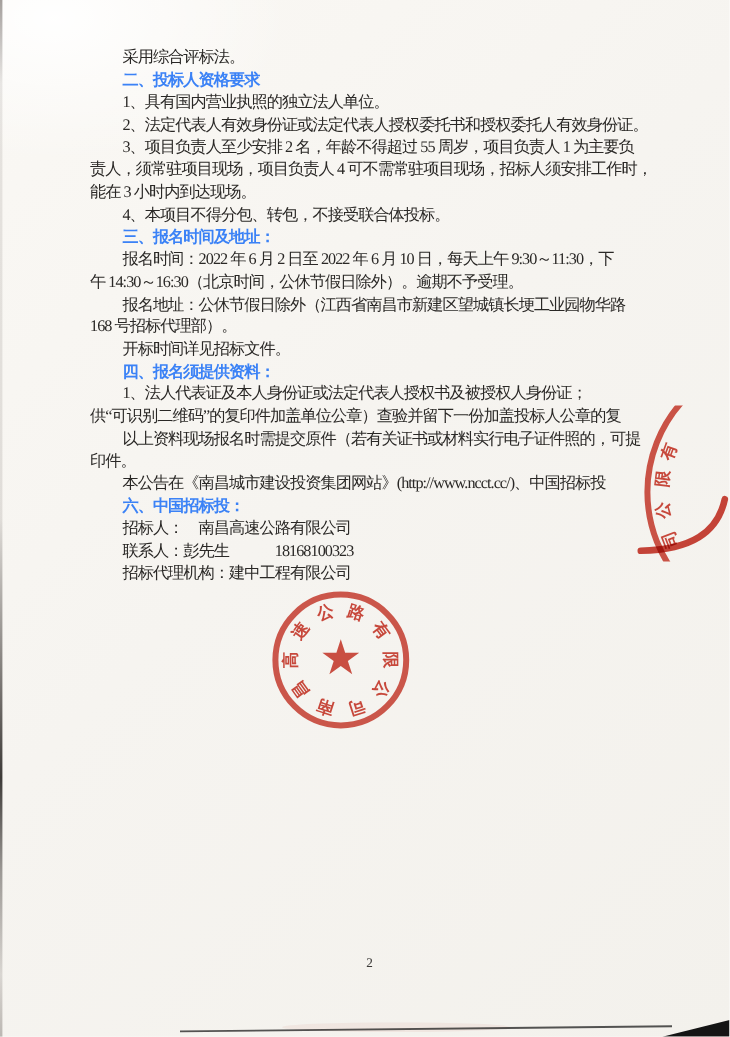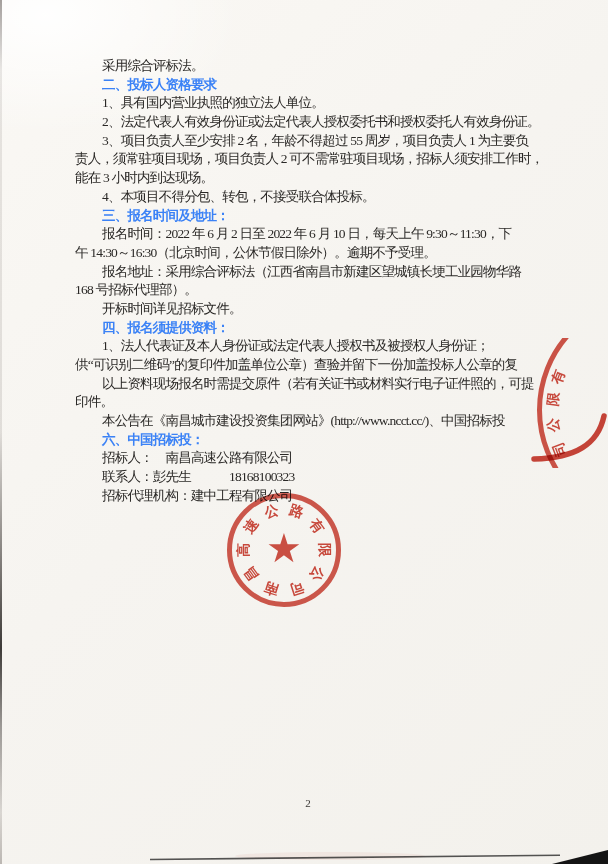--- a/index.html
+++ b/index.html
@@ -7,21 +7,21 @@
     width:608px;height:864px;position:relative;overflow:hidden;
     font-family:"Liberation Serif","DejaVu Serif",serif;
     background:
       radial-gradient(ellipse 280px 170px at 45px 15px, rgba(255,255,255,0.95), rgba(255,255,255,0) 70%),
       linear-gradient(135deg,#faf8f4 0%,#f6f4f0 45%,#f3f1ec 100%);
   }
   .page{position:absolute;inset:0;}
 
   
   .textblock{
-    position:absolute;left:75px;top:57px;width:472px;
+    position:absolute;left:75px;top:39px;width:472px;
     font-size:13.5px;line-height:18.7px;letter-spacing:-0.8px;
     color:#2a2826;
   }
   .line{white-space:pre;height:18.7px;}
   .line.indent{padding-left:27px;}
   .line.bold{font-weight:700;color:#3b82f6;}
 
   .pagenum{
     position:absolute;left:300px;top:797px;width:16px;text-align:center;
     font-size:11px;color:#3a3836;
@@ -94,27 +94,27 @@
 <body>
 
 <div class="page">
 
   <div class="textblock">
     <div class="line indent">采用综合评标法。</div>
     <div class="line indent bold">二、投标人资格要求</div>
     <div class="line indent">1、具有国内营业执照的独立法人单位。</div>
     <div class="line indent">2、法定代表人有效身份证或法定代表人授权委托书和授权委托人有效身份证。</div>
     <div class="line indent">3、项目负责人至少安排 2 名，年龄不得超过 55 周岁，项目负责人 1 为主要负</div>
-    <div class="line">责人，须常驻项目现场，项目负责人 2 可不需常驻项目现场，招标人须安排工作时，</div>
+    <div class="line">责人，须常驻项目现场，项目负责人 4 可不需常驻项目现场，招标人须安排工作时，</div>
     <div class="line">能在 3 小时内到达现场。</div>
     <div class="line indent">4、本项目不得分包、转包，不接受联合体投标。</div>
     <div class="line indent bold">三、报名时间及地址：</div>
     <div class="line indent">报名时间：2022 年 6 月 2 日至 2022 年 6 月 10 日，每天上午 9:30～11:30，下</div>
     <div class="line">午 14:30～16:30（北京时间，公休节假日除外）。逾期不予受理。</div>
-    <div class="line indent">报名地址：采用综合评标法（江西省南昌市新建区望城镇长埂工业园物华路</div>
+    <div class="line indent">报名地址：公休节假日除外（江西省南昌市新建区望城镇长埂工业园物华路</div>
     <div class="line">168 号招标代理部）。</div>
     <div class="line indent">开标时间详见招标文件。</div>
     <div class="line indent bold">四、报名须提供资料：</div>
     <div class="line indent">1、法人代表证及本人身份证或法定代表人授权书及被授权人身份证；</div>
     <div class="line">供“可识别二维码”的复印件加盖单位公章）查验并留下一份加盖投标人公章的复</div>
     <div class="line indent">以上资料现场报名时需提交原件（若有关证书或材料实行电子证件照的，可提</div>
     <div class="line">印件。</div>
     <div class="line indent">本公告在《南昌城市建设投资集团网站》(http://www.ncct.cc/)、中国招标投</div>
     <div class="line indent bold">六、中国招标投：</div>
     <div class="line indent">招标人：　南昌高速公路有限公司</div>

